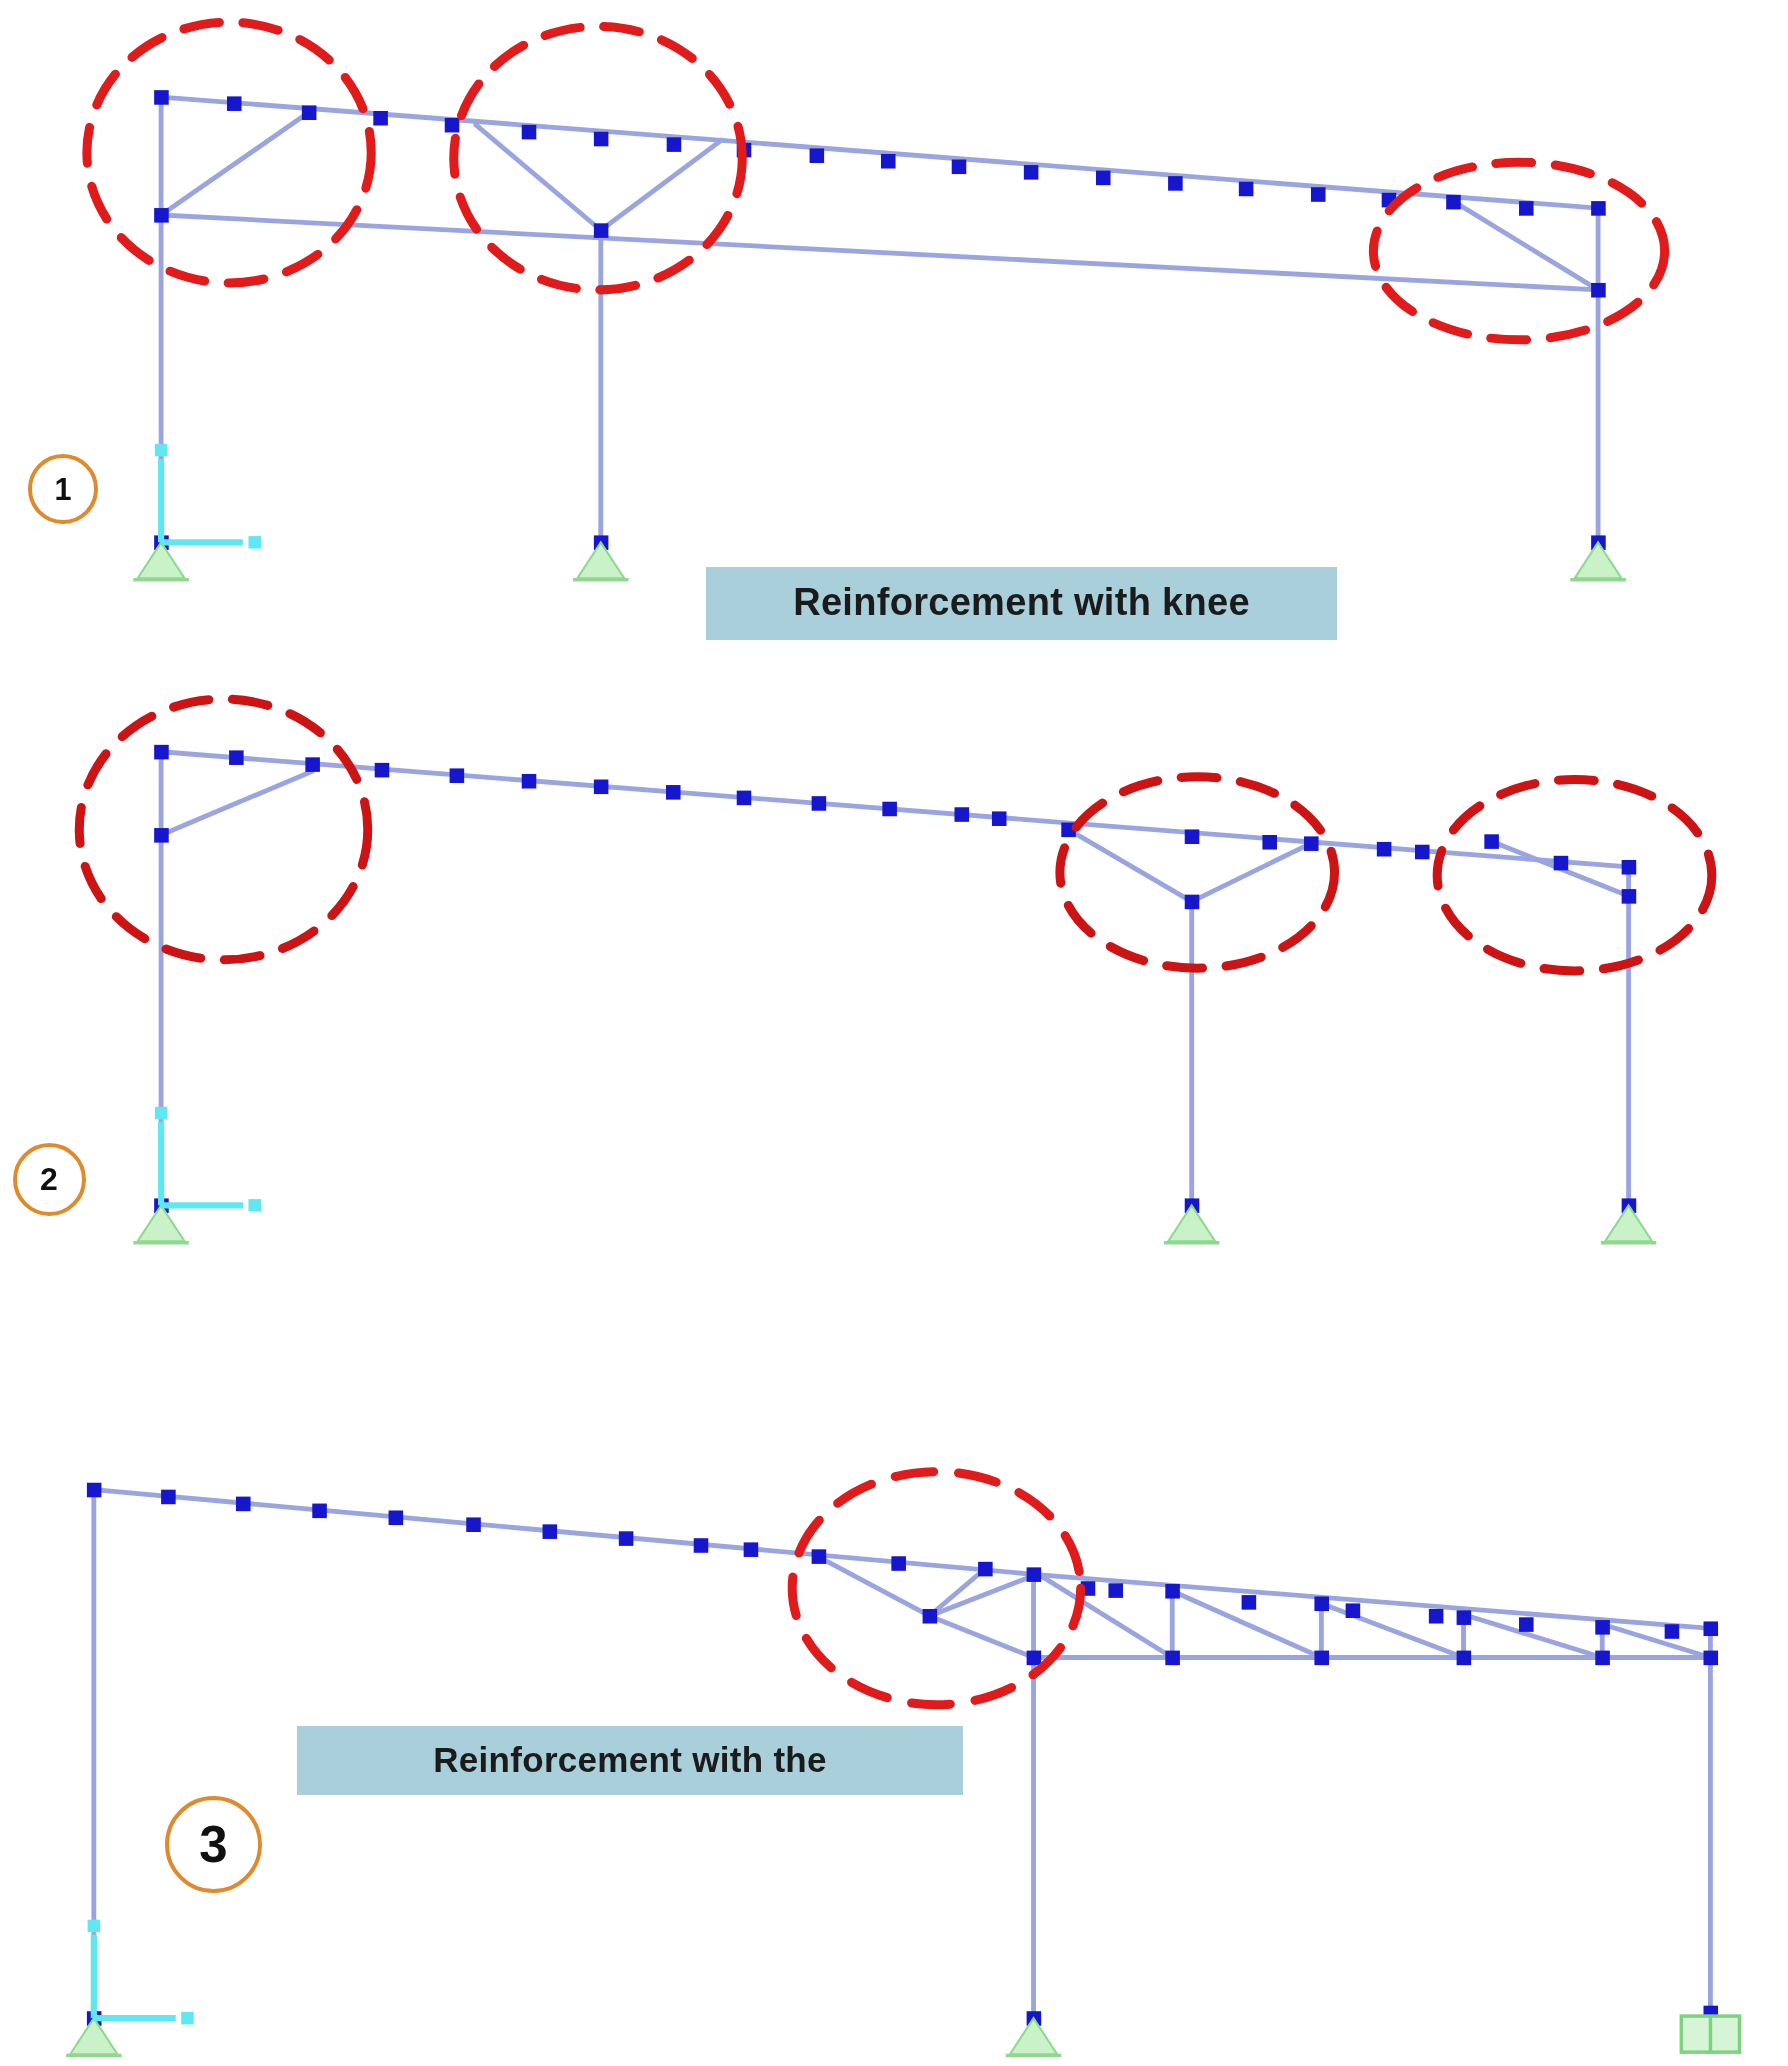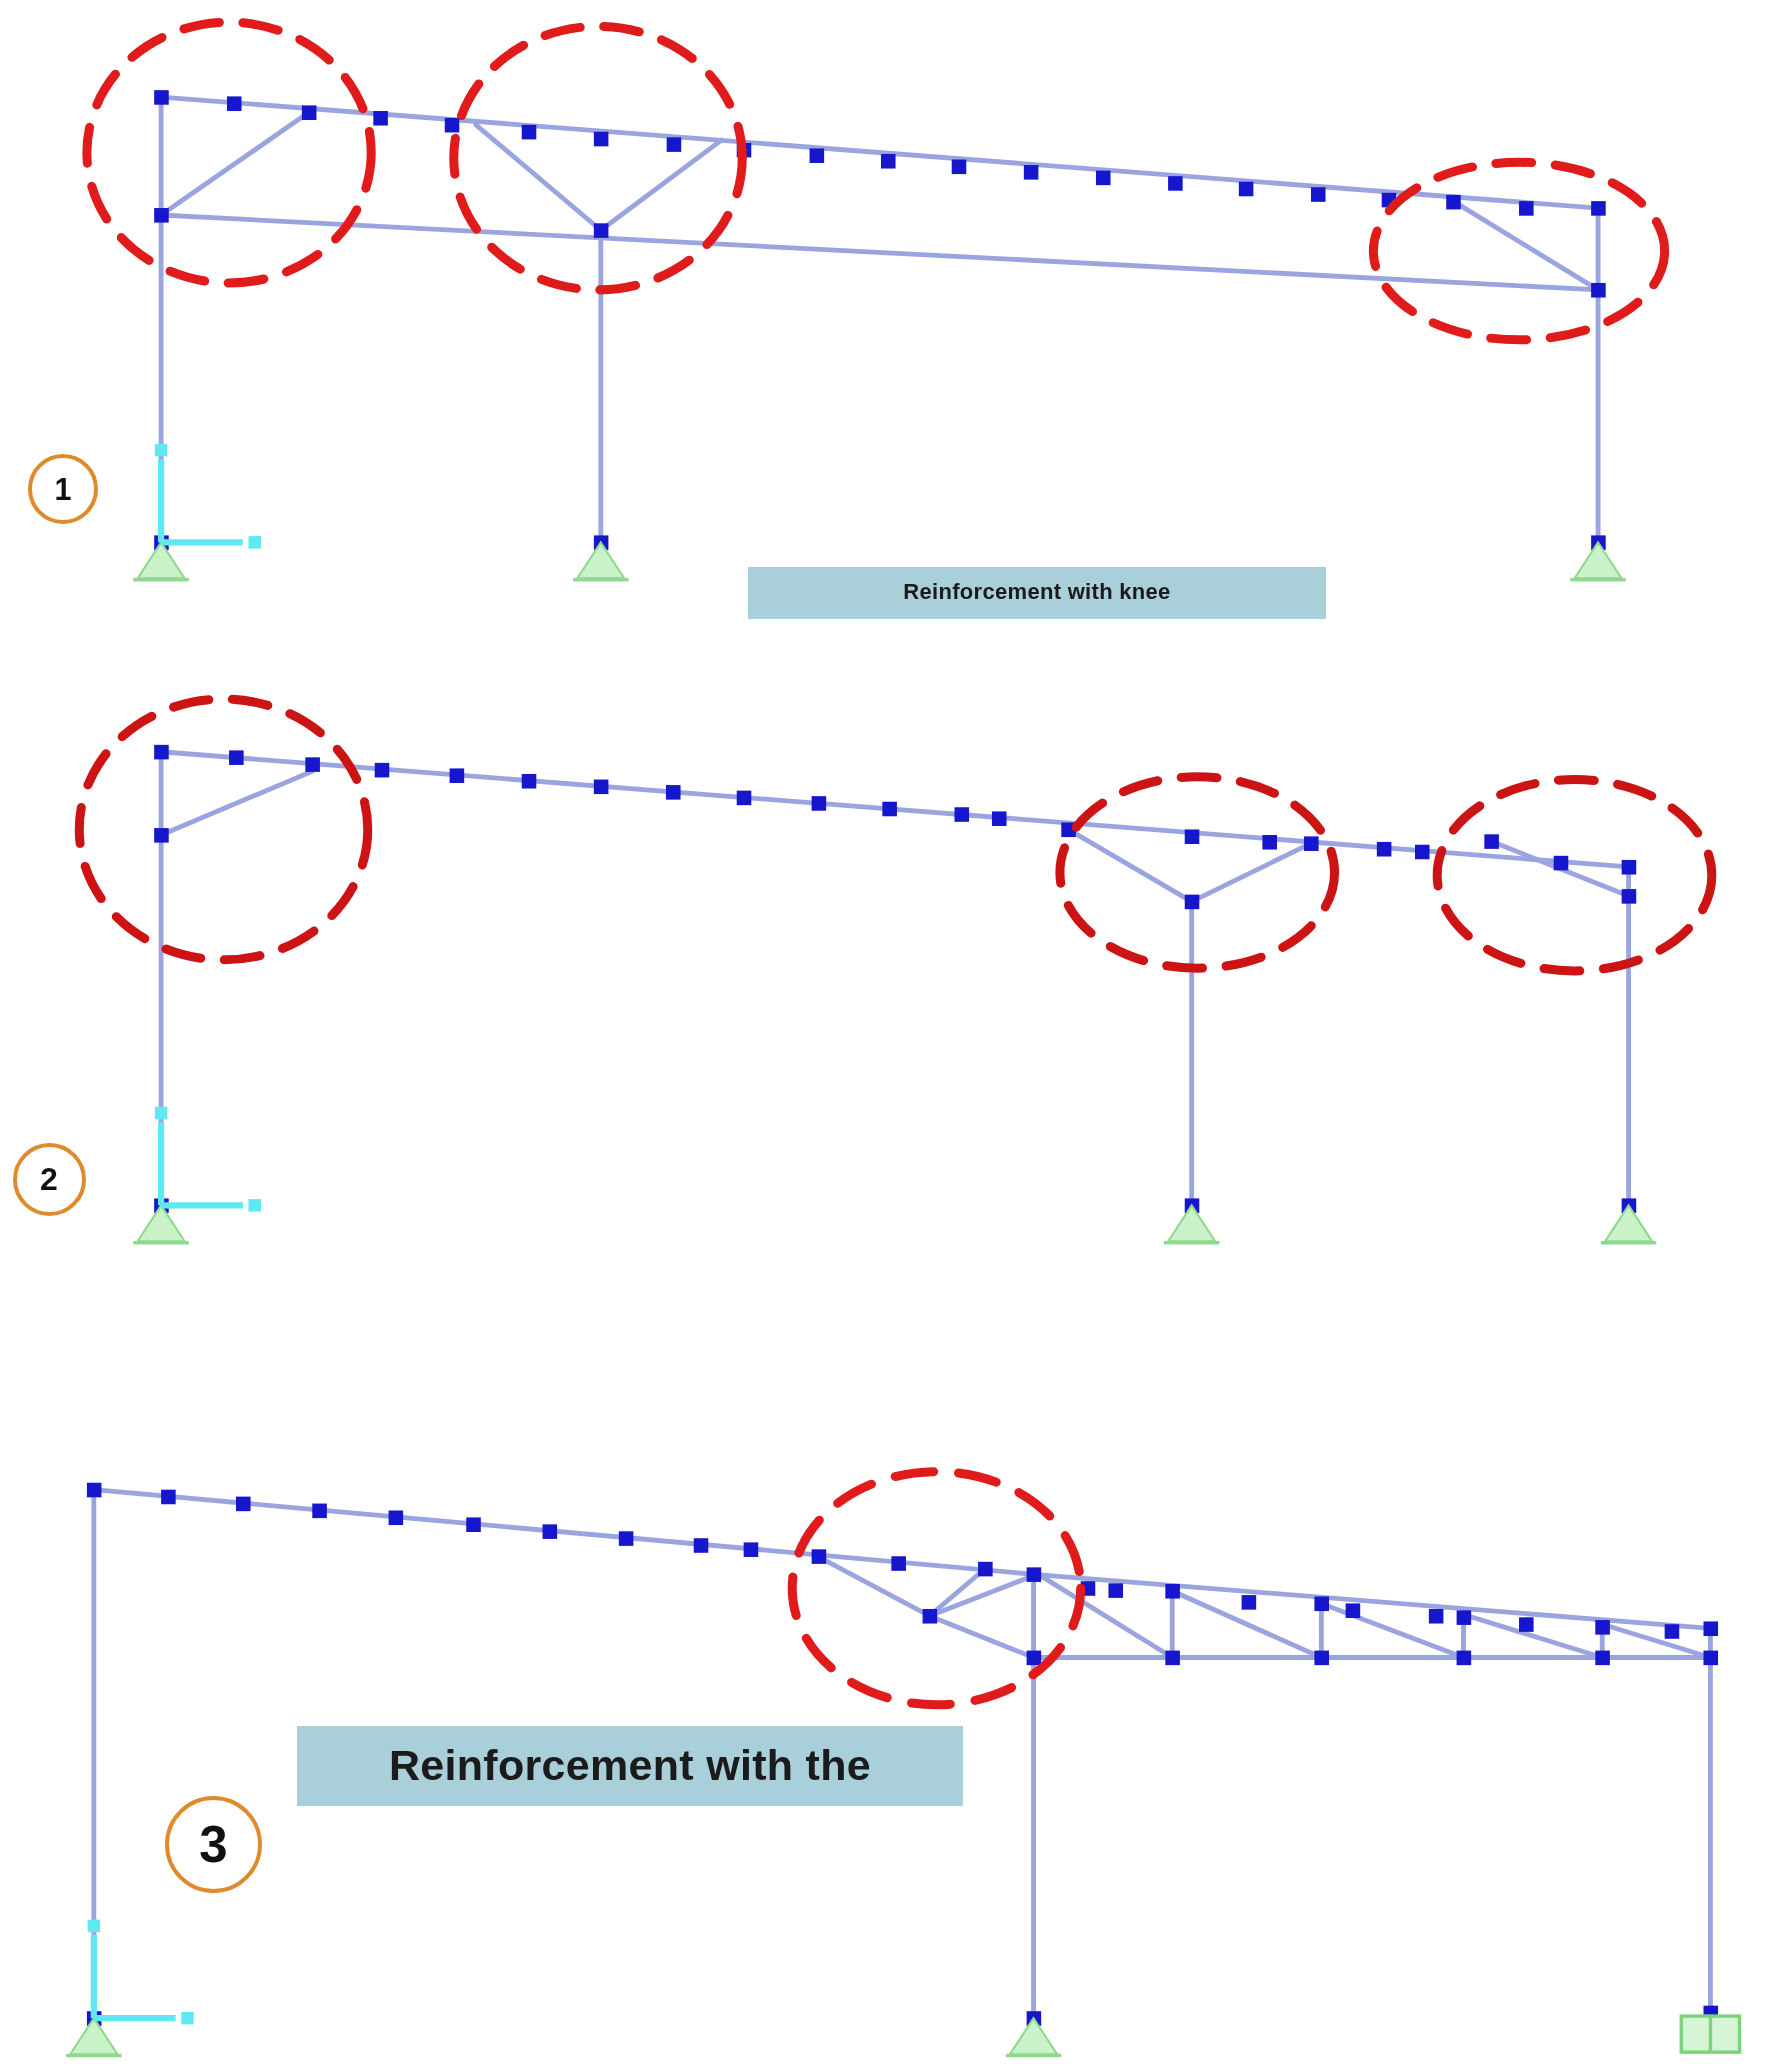--- a/index.html
+++ b/index.html
@@ -11,22 +11,22 @@
     background:#a8cfda;
     color:#1b1b1b;
     font-family:"Liberation Sans",sans-serif;
     font-weight:600;
     text-align:center;
     letter-spacing:0.3px;
     line-height:1.35;
     padding:9.7px 18px 12.5px 18px;
     box-sizing:border-box;
   }
-  #caption-1{left:748px;top:567px;width:578px;font-size:22px;}
-  #caption-3{left:297px;top:1726px;width:666px;font-size:43px;}
+  #caption-1{left:706px;top:567px;width:631px;font-size:38px;}
+  #caption-3{left:297px;top:1726px;width:666px;font-size:35px;}
   .badge{
     position:absolute;
     border-radius:50%;
     border:4.9px solid #e08a2e;
     background:#ffffff;
     display:flex;align-items:center;justify-content:center;
     color:#111;font-weight:bold;font-family:"Liberation Sans",sans-serif;
   }
   #badge-1{left:28px;top:454px;width:62px;height:62px;font-size:30.5px;}
   #badge-2{left:12.5px;top:1143px;width:65px;height:65px;font-size:32px;}

